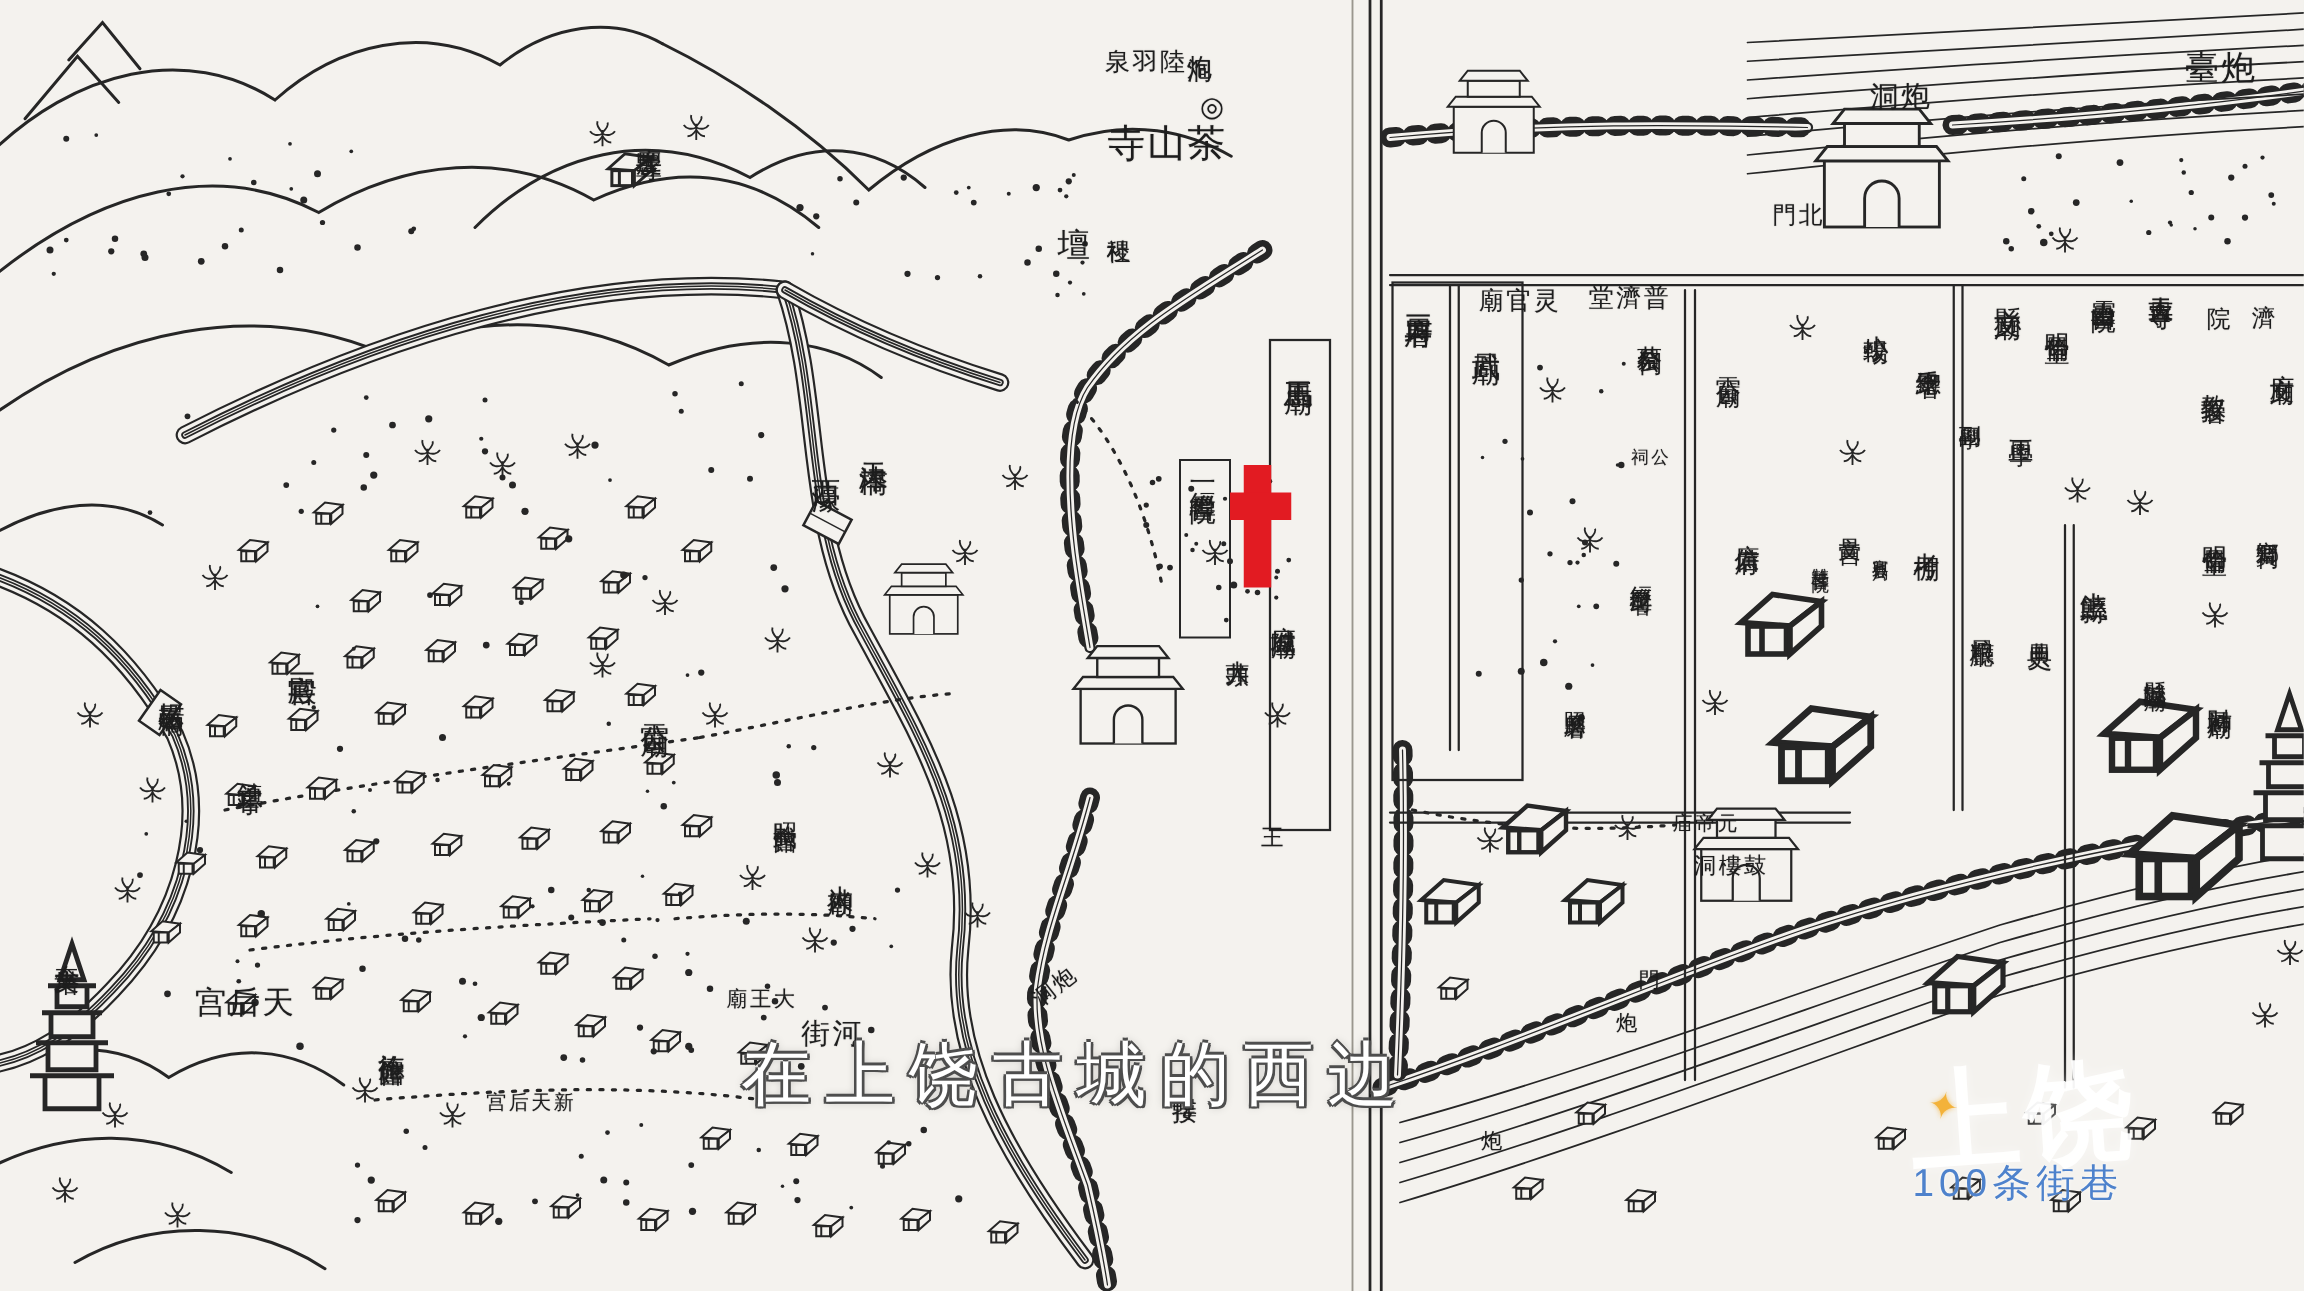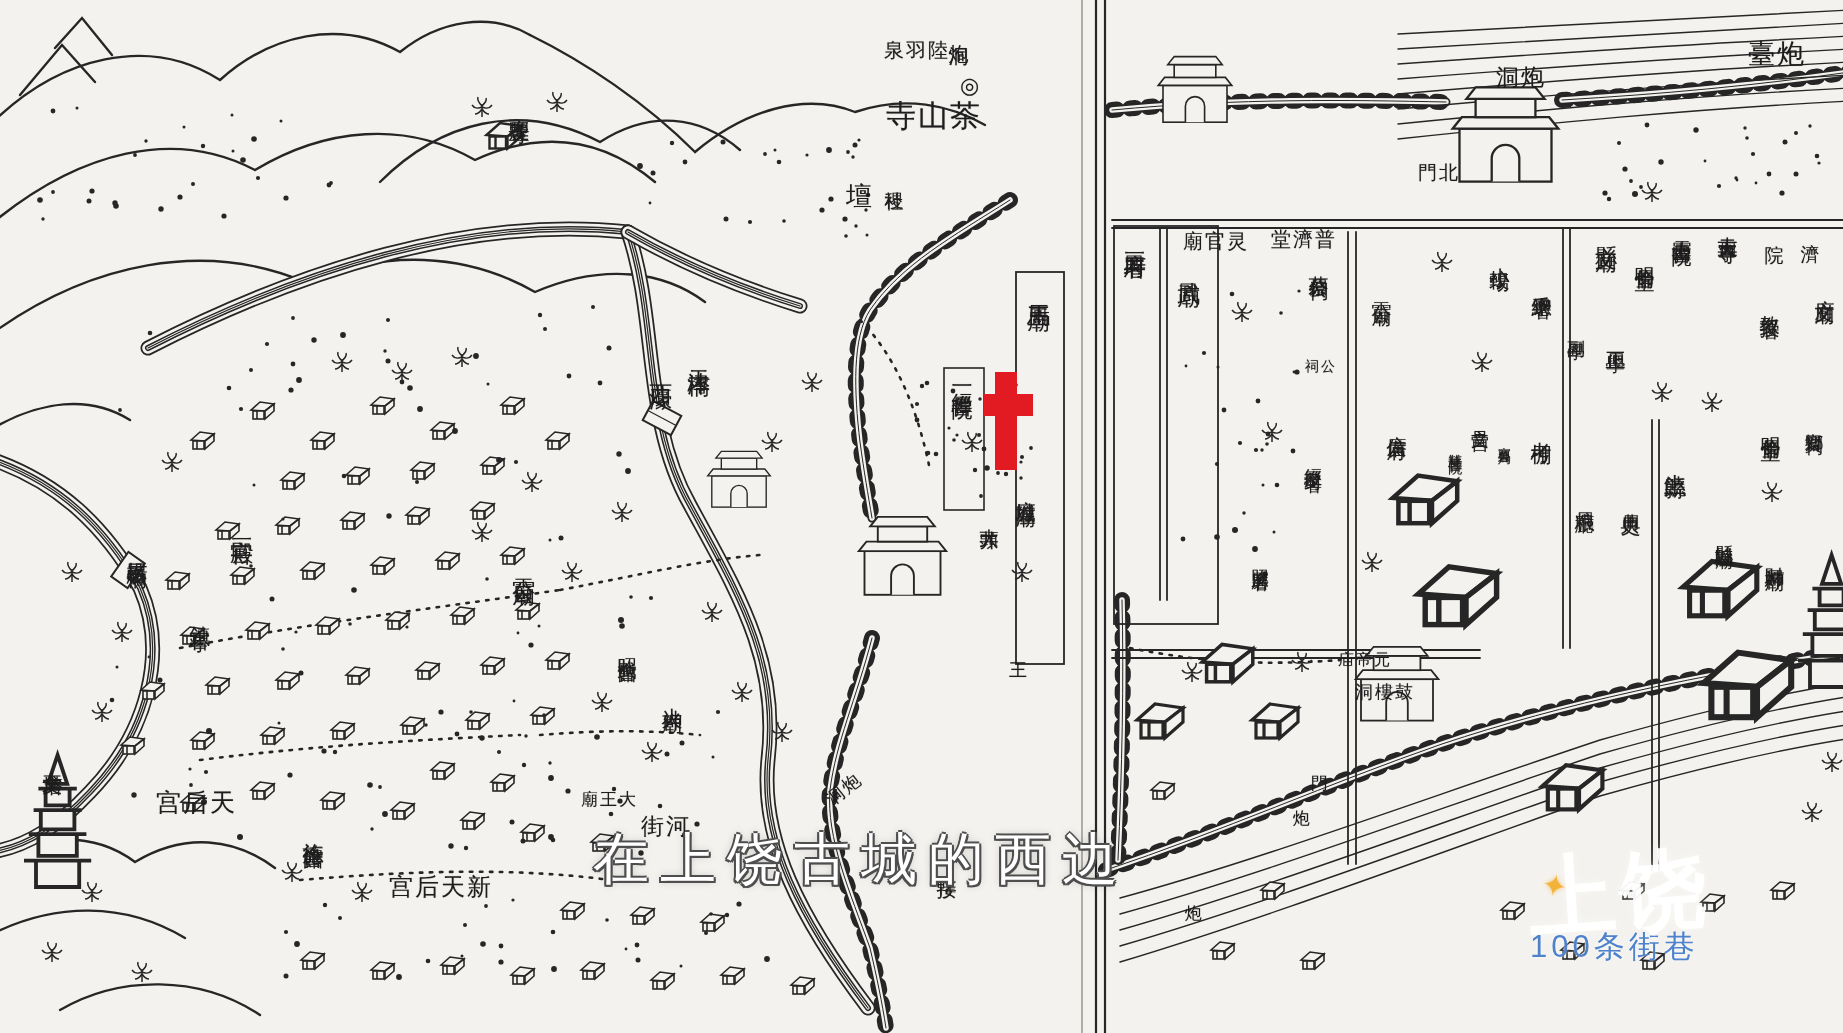--- a/index.html
+++ b/index.html
@@ -601,21 +601,21 @@
       <div class="map-label v" style="left: 1015px; top: 485px; font-size: 20px;"><span>府城隍廟</span></div>
       <div class="map-label v" style="left: 1008px; top: 648px; font-size: 18px;"><span>王</span></div>
       <div class="map-label v" style="left: 229px; top: 520px; font-size: 23px;"><span>三官殿</span></div>
       <div class="map-label v" style="left: 189px; top: 610px; font-size: 21px;"><span>鎮官亭</span></div>
       <div class="map-label v" style="left: 126px; top: 545px; font-size: 21px;"><span>楊邑石橋</span></div>
       <div class="map-label v" style="left: 511px; top: 560px; font-size: 23px;"><span>雷公廟</span></div>
       <div class="map-label v" style="left: 617px; top: 643px; font-size: 19px;"><span>昭武會館</span></div>
       <div class="map-label v" style="left: 661px; top: 691px; font-size: 21px;"><span>火神廟</span></div>
       <div class="map-label h" title="天后宫" style="left: 156px; top: 790px; font-size: 25px;"><span>宫后天</span></div>
       <div class="map-label v" style="left: 302px; top: 826px; font-size: 21px;"><span>旌德會館</span></div>
-      <div class="map-label h" title="新天后宫" style="left: 389px; top: 875px; font-size: 24px;"><span>宫后天新</span></div>
+      <div class="map-label h" title="新天后宫" style="left: 389px; top: 875px; font-size: 16px;"><span>宫后天新</span></div>
       <div class="map-label v" style="left: 42px; top: 756px; font-size: 20px;"><span>奎文塔</span></div>
       <div class="map-label h" title="大王廟" style="left: 581px; top: 791px; font-size: 17px;"><span>廟王大</span></div>
       <div class="map-label h" title="炮洞" style="left: 824px; top: 780px; font-size: 18px; transform: rotate(-38deg);"><span>洞炮</span></div>
       <div class="map-label h" title="河街" style="left: 641px; top: 816px; font-size: 23px; font-family: Liberation Mono, monospace;"><span>街河</span></div>
       <div class="map-label v" style="left: 936px; top: 860px; font-size: 20px;"><span>韓接</span></div>
       <div class="map-label h" title="炮臺" style="left: 1748px; top: 40px; font-size: 27px;"><span>臺炮</span></div>
       <div class="map-label h" title="炮洞" style="left: 1496px; top: 66px; font-size: 23px;"><span>洞炮</span></div>
       <div class="map-label h" title="北門" style="left: 1418px; top: 163px; font-size: 19px;"><span>門北</span></div>
       <div class="map-label v" style="left: 1122px; top: 234px; font-size: 23px;"><span>三府署</span><span class="sym">囘囘</span></div>
       <div class="map-label v" style="left: 1176px; top: 264px; font-size: 23px;"><span>武廟</span><span class="sym">囘</span></div>

